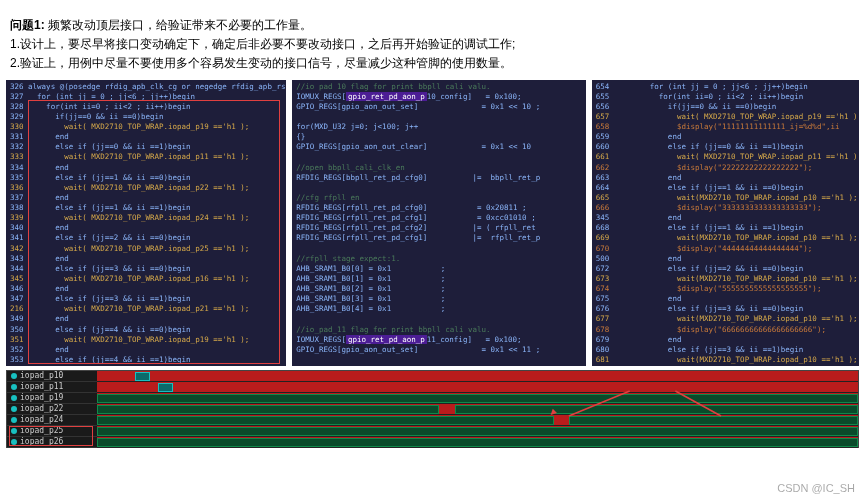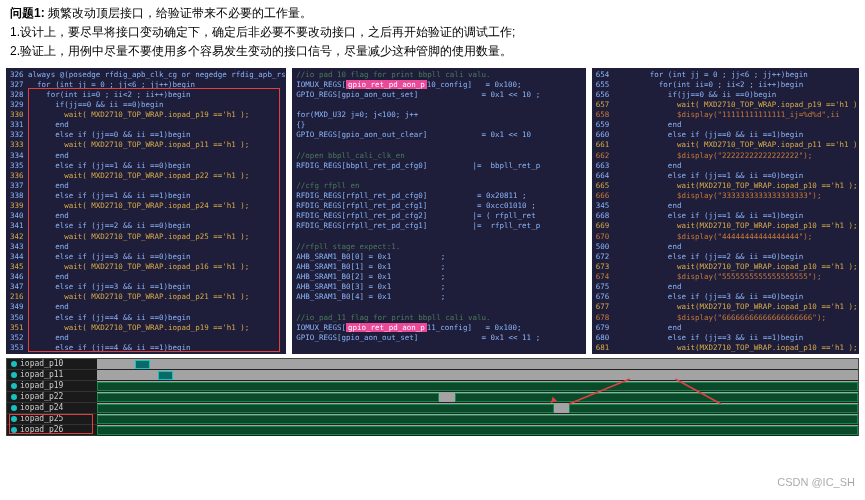--- a/index.html
+++ b/index.html
@@ -1,36 +1,36 @@
 <!DOCTYPE html>
 <html><head>
 <meta charset="utf-8">
 <style>
   * { margin: 0; padding: 0; box-sizing: border-box; }
   body { width: 865px; height: 500px; font-family: "Microsoft YaHei", sans-serif; font-size: 12px; background: #fff; position: relative; }
-  .text-block { padding: 4px 10px 6px 10px; line-height: 1.6; }
+  .text-block { padding: 16px 10px 6px 10px; line-height: 1.6; }
   .label { font-weight: bold; }
   .red { color: #c00000; }
   .black { color: #000; }
   .code-row { display: flex; gap: 6px; padding: 0 6px 4px 6px; height: 290px; }
   .code-pane { background: #1e1e3a; color: #8ab4f8; font-family: Consolas, monospace; font-size: 7.5px; line-height: 1.35; padding: 2px 4px; overflow: hidden; position: relative; flex: 1 1 0; }
   .code-pane .comment { color: #4a7a5a; }
-  .code-pane .hl { background: #ec4899; color: #fff; padding: 0 2px; text-align: right; }
+  .code-pane .hl { background: #4c1d95; color: #fff; padding: 0 2px; text-align: right; }
   .code-pane .wait { color: #d6a94a; }
   .code-pane .disp { color: #c97a3a; }
   .redbox { position: absolute; border: 1.5px solid #e04040; pointer-events: none; }
-  .wave { margin: 0 6px; height: 78px; background: #a3a3a3; position: relative; border: 1px solid #444; }
+  .wave { margin: 0 6px; height: 78px; background: #b91c1c; position: relative; border: 1px solid #444; }
   .wave-names { position: absolute; left: 0; top: 0; width: 90px; height: 100%; background: #1a1a1a; font-family: Consolas, monospace; font-size: 8px; color: #ccc; }
   .wave-sig-row { height: 11px; display: flex; align-items: center; padding-left: 4px; border-bottom: 1px solid #333; }
   .wave-sig-row .dot { width: 6px; height: 6px; border-radius: 50%; margin-right: 3px; }
   .wave-tracks { position: absolute; left: 90px; right: 0; top: 0; bottom: 0; }
   .track { position: absolute; left: 0; right: 0; height: 11px; border-bottom: 1px solid #222; }
   .pulse { position: absolute; top: 1px; height: 9px; background: #0a4a2a; border: 1px solid #0f8a4a; }
   .pulse.cyan { background: #0a6a6a; border-color: #18c0c0; }
-  .wm { position: absolute; right: 10px; bottom: 12px; color: rgba(0,0,0,.35); font-size: 11px; font-family: sans-serif; }
+  .wm { position: absolute; right: 10px; bottom: 6px; color: rgba(0,0,0,.35); font-size: 11px; font-family: sans-serif; }
 </style>
 </head>
 <body>
 
 <div class="text-block">
   <div>
     <span class="label">问题1:</span>
     <span class="black">频繁改动顶层接口，给验证带来不必要的工作量。</span>
   </div>
   <div>

